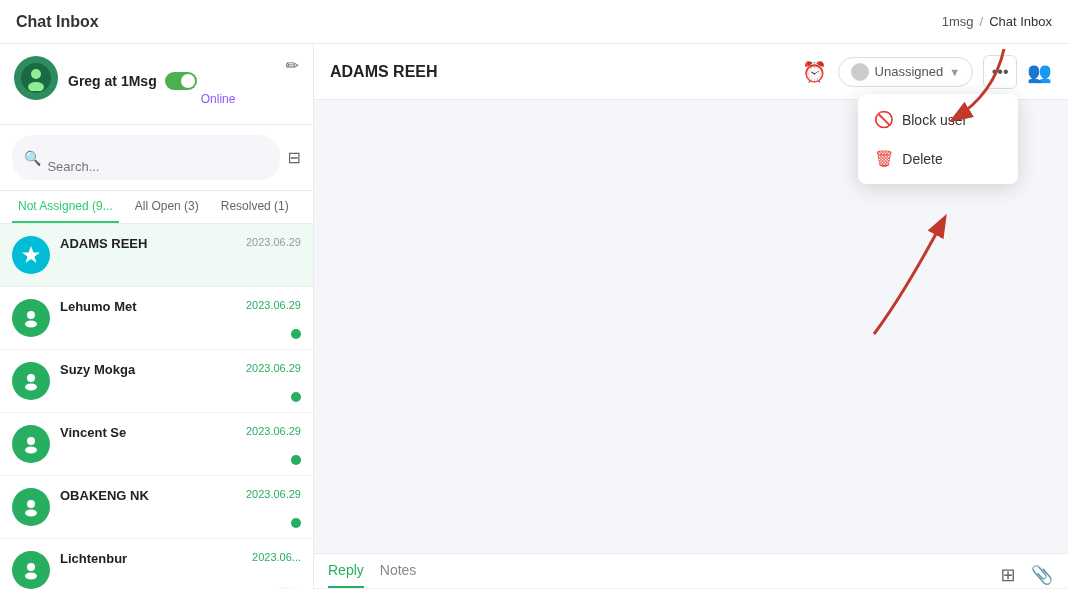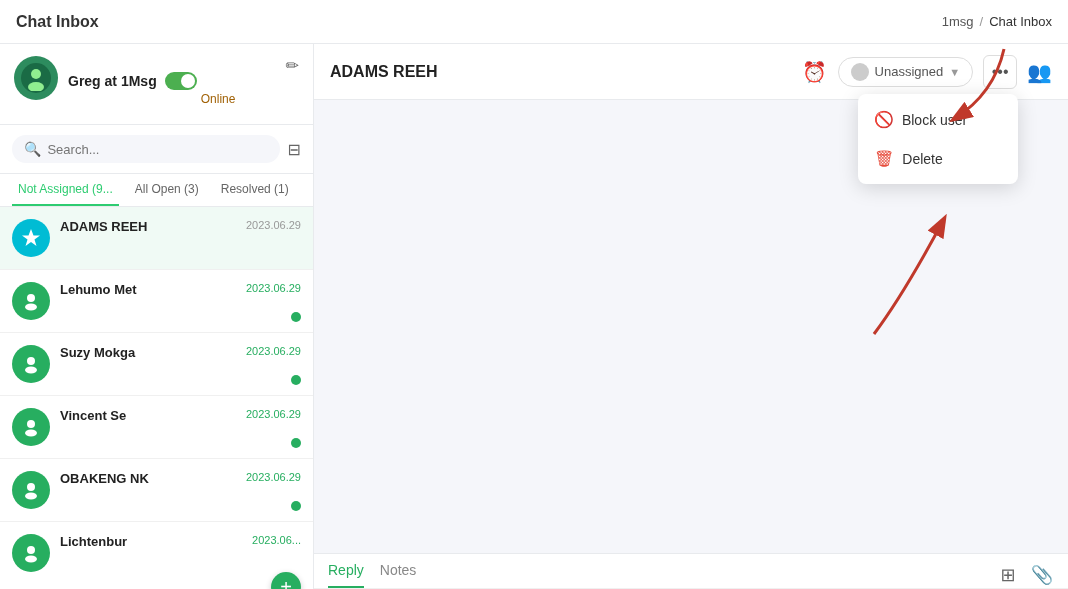--- a/index.html
+++ b/index.html
@@ -89,21 +89,21 @@
     .toggle-switch::after {
       content: '';
       position: absolute;
       width: 14px;
       height: 14px;
       background: #fff;
       border-radius: 50%;
       top: 2px;
       right: 2px;
     }
-    .online-label { font-size: 12px; color: #a16207; margin-top: 36px; }
+    .online-label { font-size: 12px; color: #8b5cf6; margin-top: 36px; }
     .edit-icon { margin-left: auto; cursor: pointer; color: #666; font-size: 16px; }
     .profile-email { font-size: 12px; color: #777; margin-bottom: 2px; }
     .profile-phone { font-size: 12px; color: #555; }
     .profile-phone strong { font-weight: 600; }
 
     
     .search-bar {
       padding: 10px 12px;
       border-bottom: 1px solid #e8eaed;
       display: flex;
@@ -119,20 +119,21 @@
       padding: 6px 12px;
       gap: 6px;
     }
     .search-input-wrap input {
       border: none;
       background: transparent;
       outline: none;
       font-size: 13px;
       color: #555;
       width: 100%;
+      margin-top: 18px;
     }
     .search-icon { color: #aaa; font-size: 14px; }
     .filter-icon { color: #666; font-size: 16px; cursor: pointer; }
 
     
     .tabs-row {
       display: flex;
       padding: 0 12px;
       border-bottom: 1px solid #e8eaed;
       gap: 0;

